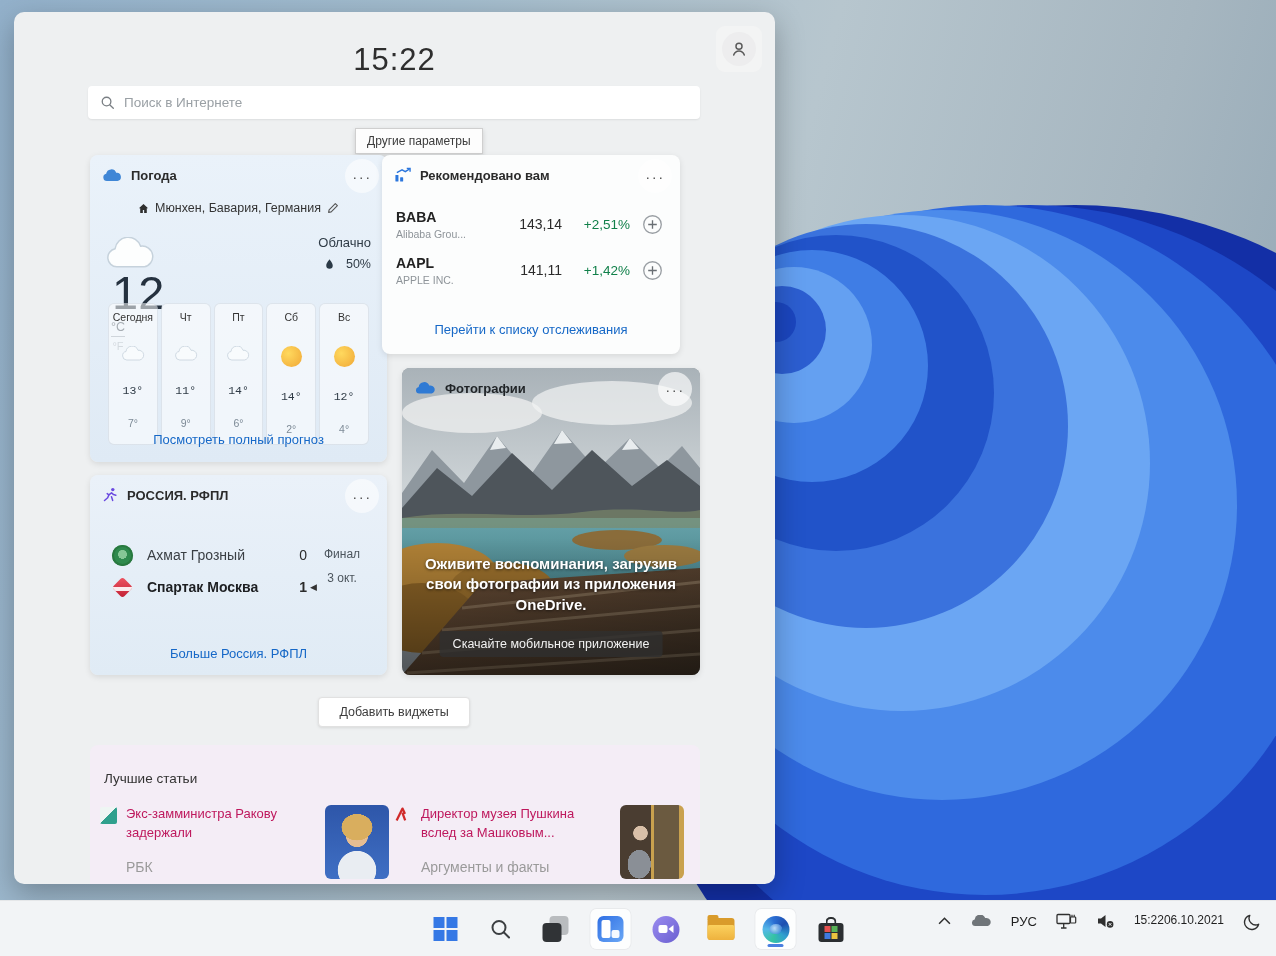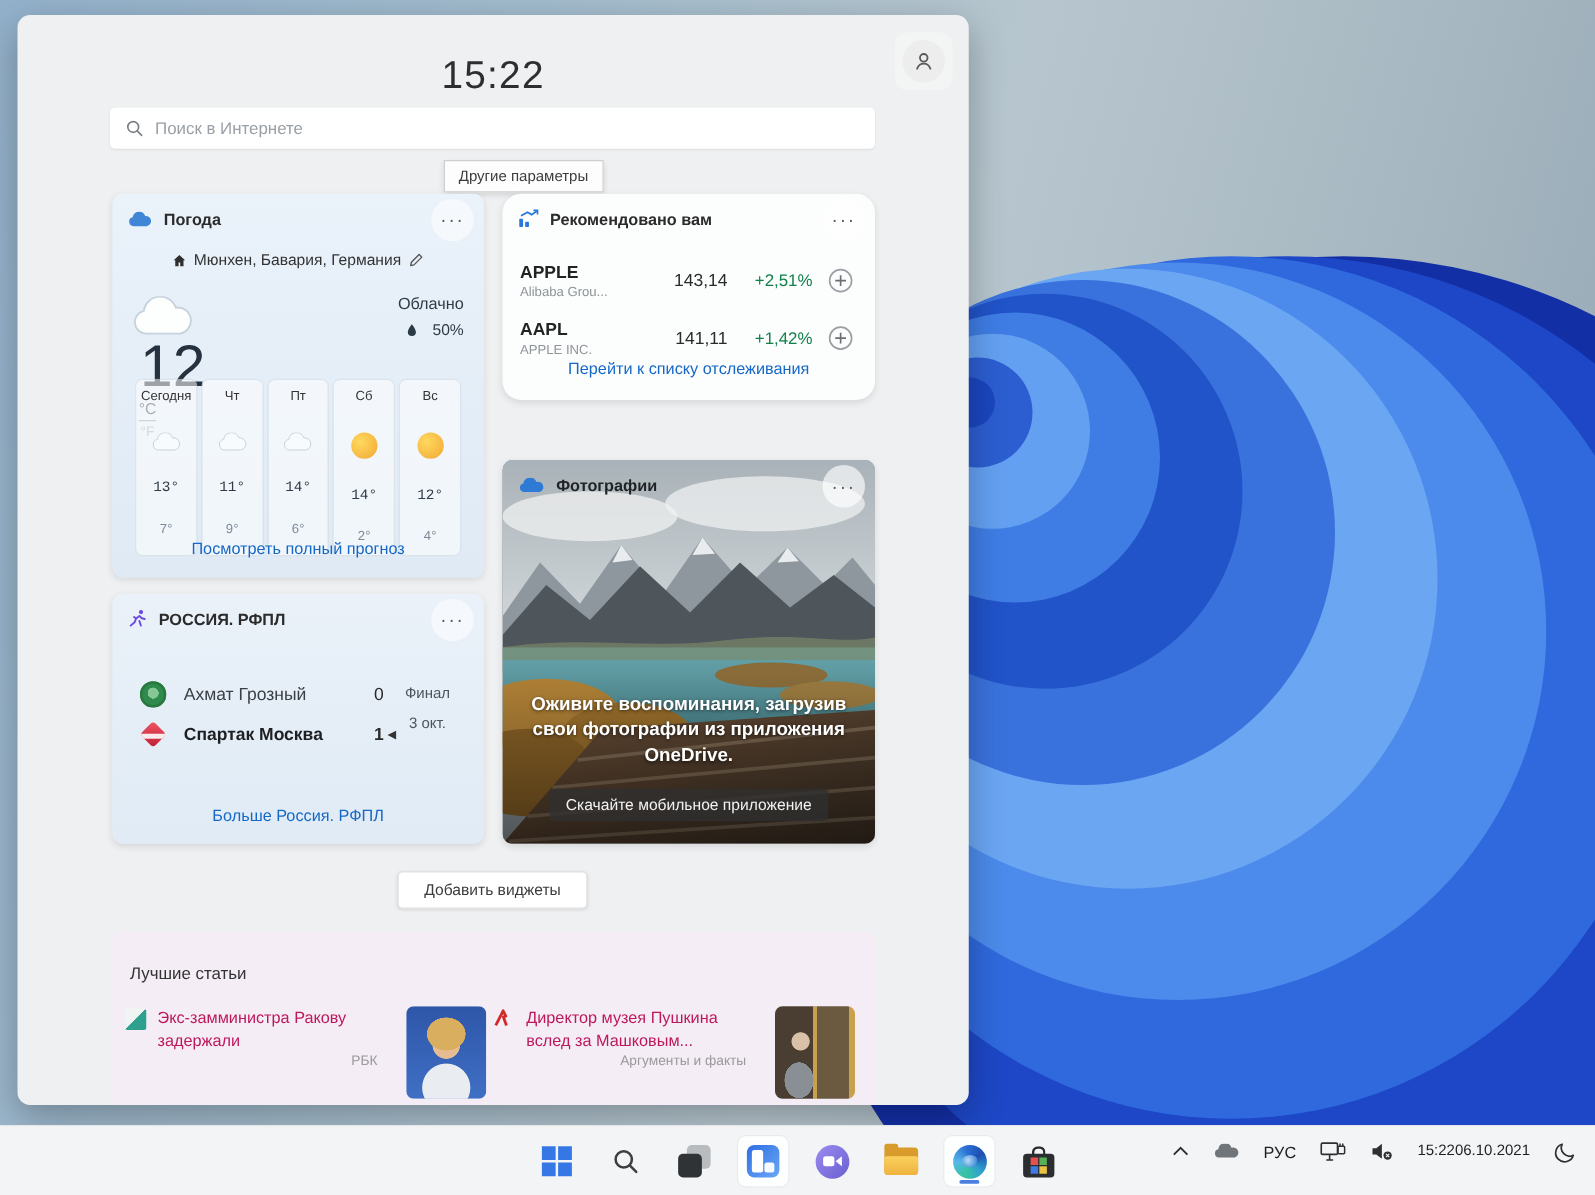--- a/index.html
+++ b/index.html
@@ -54,21 +54,21 @@
   .w-days { position:absolute; left:18px; top:148px; width:261px; display:flex; gap:3px; }
   .w-day { flex:1; background:rgba(255,255,255,.55); border:1px solid rgba(120,140,160,.18); border-radius:6px;
     padding:7px 0 9px; display:flex; flex-direction:column; align-items:center; gap:23px; }
   .w-day-name { font-size:10.5px; color:#333; }
   .w-hi { font-size:11.5px; color:#2f3b46;font-family:Liberation Mono, monospace; }
   .w-lo { font-size:10.5px; color:#7d8a96; margin-top:-3px; }
   .sun { width:21px; height:21px; border-radius:50%; background:radial-gradient(circle at 35% 35%,#ffd95e,#f0a735); }
   .w-link { position:absolute; left:0; bottom:14px; width:100%; text-align:center; }
 
   
-  .stocks { left:388px; top:143px; width:298px; height:165px; background:#fcfdfd;border-radius:15px; }
+  .stocks { left:368px; top:143px; width:298px; height:199px; background:#fcfdfd; }
   .stock-row { position:absolute; left:14px; width:270px; height:38px; display:flex; align-items:center; }
   .stock-id { width:104px; }
   .stock-sym { font-size:14px; font-weight:700; color:#222; }
   .stock-name { font-size:10.5px; color:#8e9499; margin-top:3px; }
   .stock-price { width:62px; text-align:right; font-size:14px; color:#2b2b2b; }
   .stock-chg { width:68px; text-align:right; font-size:13.5px; color:#11804a; }
   .stock-add { margin-left:12px; cursor:pointer; display:flex; }
   .stocks-link { position:absolute; left:0; bottom:16px; width:100%; text-align:center; }
 
   
@@ -109,21 +109,21 @@
   .news { position:absolute; left:76px; top:733px; width:610px; height:170px; background:#f4edf6;
     border-radius:8px; padding:26px 14px 0; }
   .news-title { font-size:13.5px; color:#333; }
   .articles { position:absolute; left:10px; top:60px; width:590px; display:flex; }
   .article { width:295px; position:relative; display:flex; cursor:pointer; }
   .art-icon { width:18px; height:18px; flex:0 0 18px; margin-top:2px; }
   .rbc-logo { width:17px; height:17px; border-radius:2px;
     background:linear-gradient(135deg,#eef5f3 0 49%,#2fa08d 50%); }
   .art-body { margin-left:8px; width:176px; }
   .art-title { font-size:13px; color:#be185d; line-height:1.45; }
-  .art-src { font-size:11px; color:#9a9a9a; margin-top:0;text-align:right; }
+  .art-src { font-size:14px; color:#9a9a9a; margin-top:16px; }
   .thumb { position:absolute; right:6px; top:0; width:64px; height:74px; border-radius:6px; }
   .thumb-1 { background:
     radial-gradient(circle at 50% 88%, #e9edf2 0 26%, transparent 27%),
     radial-gradient(ellipse 46% 34% at 50% 30%, #d9ae5e 0 52%, transparent 53%),
     radial-gradient(circle at 50% 42%, #e6bd92 0 20%, transparent 21%),
     linear-gradient(#2e56a9,#3f6fc4); }
   .thumb-2 { background:
     radial-gradient(circle at 32% 38%, #d9c0a8 0 11%, transparent 12%),
     radial-gradient(ellipse 30% 32% at 30% 80%, #8a8f96 0 60%, transparent 61%),
     linear-gradient(90deg, #4a3d31 0 48%, #c9a14e 48% 53%, #6b5a40 53% 92%, #c9a14e 92%),
@@ -317,21 +317,21 @@
         <rect x="6.5" y="10.5" width="3.2" height="4.5" rx="0.6" fill="#2c77dd"></rect>
         <path d="M3 5.5 8.5 2.5 12 4.5 16.5 1.5" fill="none" stroke="#2c77dd" stroke-width="1.5"></path>
         <path d="M13.5 1h3.5v3.5" fill="none" stroke="#2c77dd" stroke-width="1.5"></path>
       </svg>
       <span class="card-title">Рекомендовано вам</span>
     </div>
     <div class="more-btn">···</div>
 
     <div class="stock-row" style="top:50px">
       <div class="stock-id">
-        <div class="stock-sym">APPLE</div>
+        <div class="stock-sym">BABA</div>
         <div class="stock-name">Alibaba Grou...</div>
       </div>
       <div class="stock-price">143,14</div>
       <div class="stock-chg">+2,51%</div>
       <div class="stock-add">
         <svg width="21" height="21" viewBox="0 0 22 22">
           <circle cx="11" cy="11" r="9.2" fill="none" stroke="#9a9fa4" stroke-width="1.4"></circle>
           <path d="M11 6.5v9M6.5 11h9" stroke="#6a6f74" stroke-width="1.4"></path>
         </svg>
       </div>

